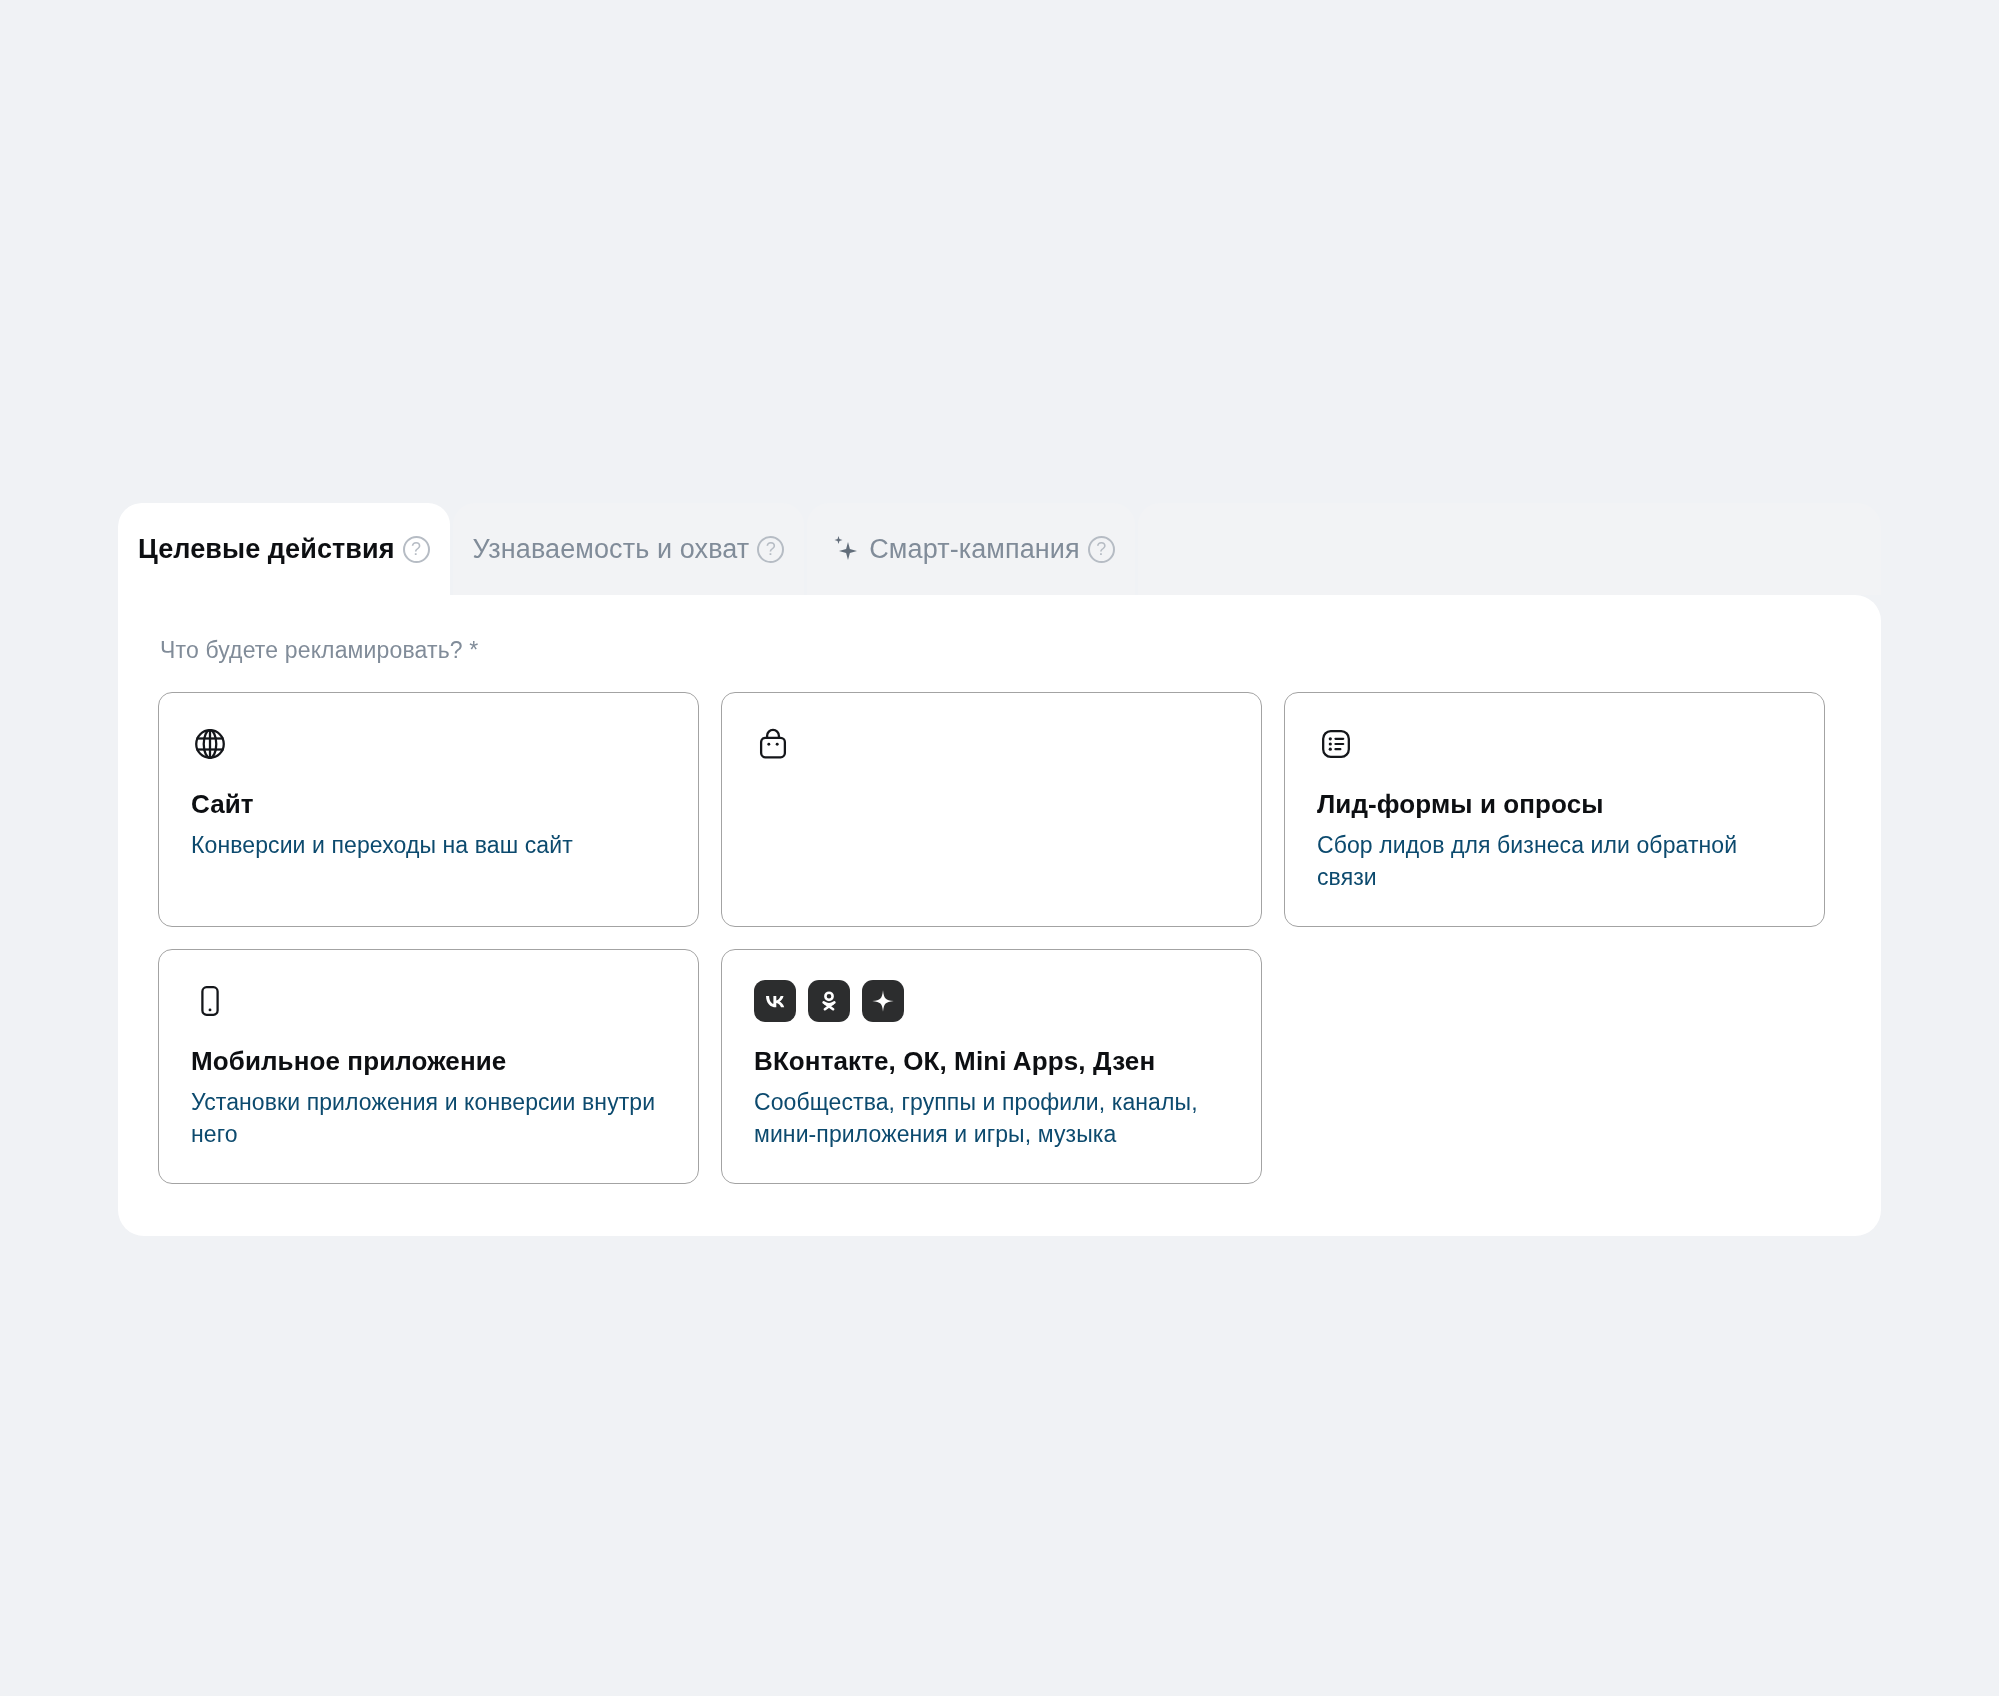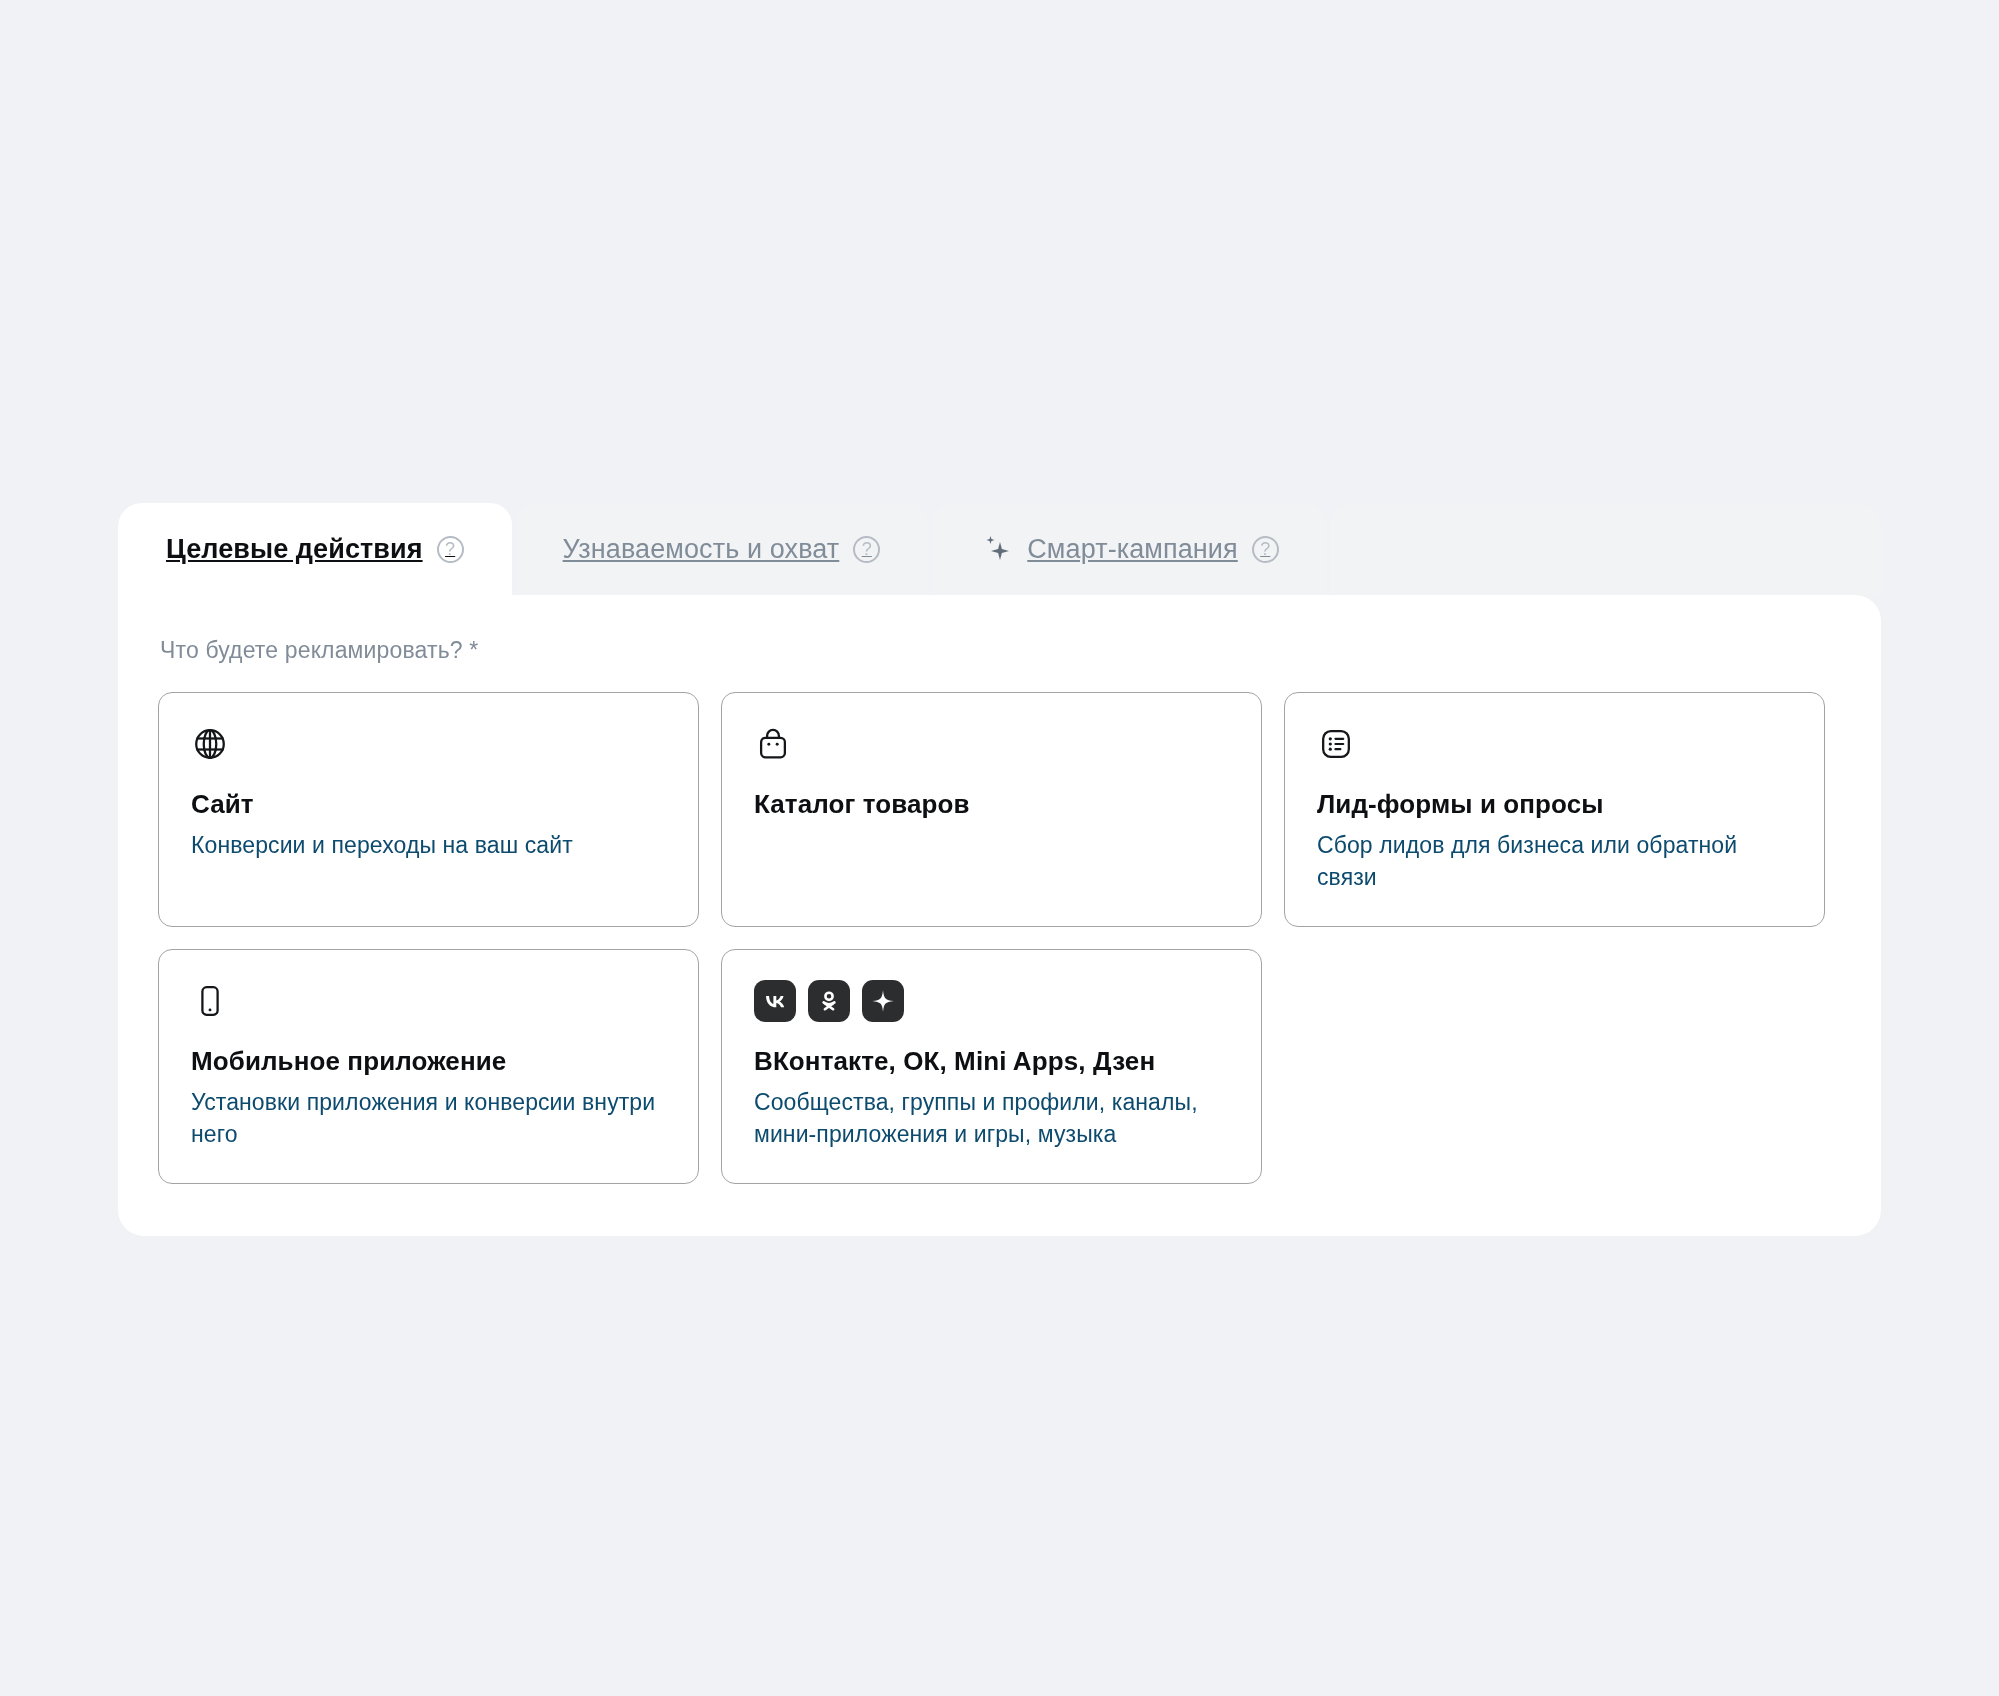--- a/index.html
+++ b/index.html
@@ -36,33 +36,32 @@
     background: #f0f2f5;
     border-top-left-radius: 24px;
     border-top-right-radius: 24px;
     overflow: hidden;
   }
 
   .tab {
     height: 92px;
     display: flex;
     align-items: center;
-    gap: 14px;
-    padding: 0 48px;
+    gap: 8px;
+    padding: 0 20px;
     border-top-left-radius: 22px;
     border-top-right-radius: 22px;
     background: #f2f3f5;
     color: #818c99;
     font-size: 27px;
     font-weight: 400;
     letter-spacing: 0.1px;
     white-space: nowrap;
     cursor: pointer;
     position: relative;
-    text-decoration: underline;
   }
 
   .tab + .tab { margin-left: 3px; }
 
   .tab.active {
     background: #ffffff;
     color: #0d0f12;
     font-weight: 700;
   }
 
@@ -230,21 +229,20 @@
           <div class="card-icon">
             <svg viewBox="0 0 40 40" width="38" height="38" aria-hidden="true">
               <g fill="none" stroke="#14161a" stroke-width="2.4" stroke-linejoin="round">
                 <rect x="7.5" y="13.5" width="25" height="20.5" rx="4.5"></rect>
                 <path d="M13.8 13.5 v-2.2 a6.2 6.2 0 0 1 12.4 0 v2.2"></path>
               </g>
               <circle cx="15.6" cy="20.3" r="1.55" fill="#14161a"></circle>
               <circle cx="24.4" cy="20.3" r="1.55" fill="#14161a"></circle>
             </svg>
           </div>
-          <div class="card-title">Каталог товаров</div>
         </div>
 
         <div class="card">
           <div class="card-icon">
             <svg viewBox="0 0 40 40" width="38" height="38" aria-hidden="true">
               <rect x="6.5" y="6.5" width="27" height="27" rx="8" fill="none" stroke="#14161a" stroke-width="2.4"></rect>
               <circle cx="14" cy="14.6" r="1.7" fill="#14161a"></circle>
               <circle cx="14" cy="20" r="1.7" fill="#14161a"></circle>
               <circle cx="14" cy="25.4" r="1.7" fill="#14161a"></circle>
               <g stroke="#14161a" stroke-width="2.3" stroke-linecap="round">

